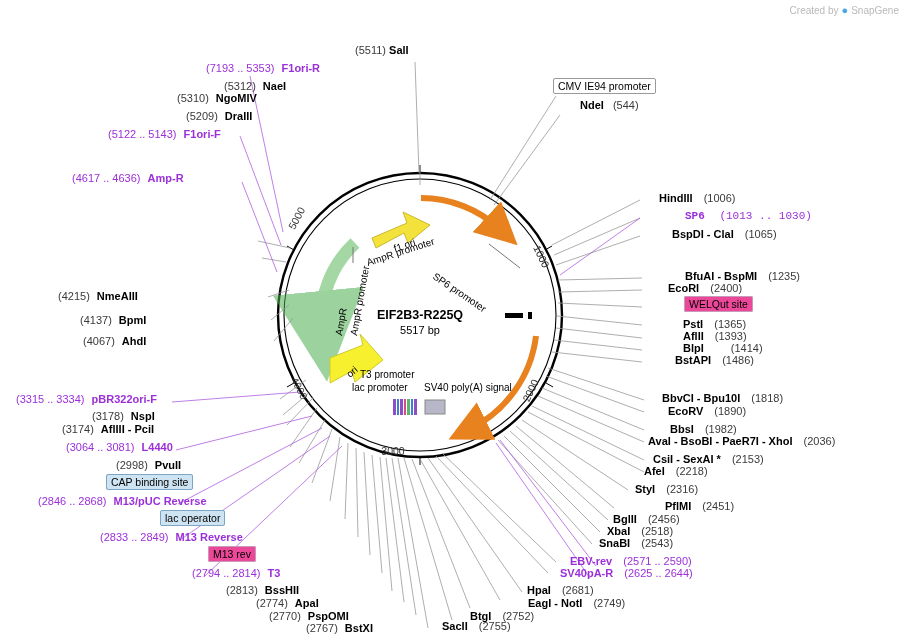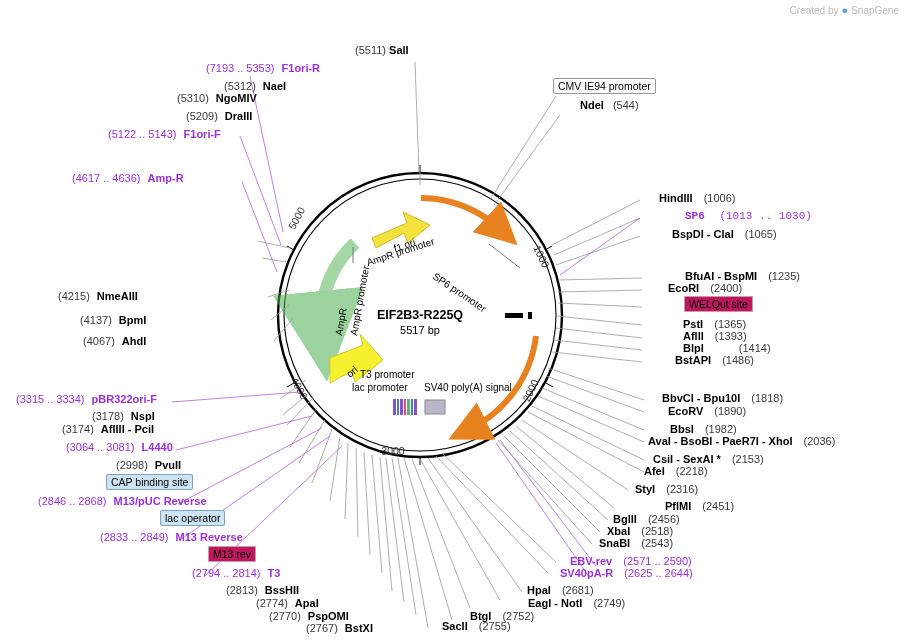--- a/index.html
+++ b/index.html
@@ -20,21 +20,21 @@
   .purple { color: #9b30d9; }
   .purple-b { color: #9b30d9; font-weight: bold; }
   .tag {
     border: 1px solid #8a8a8a;
     border-radius: 2px;
     padding: 1px 4px;
     font-size: 10.5px;
     background: #ffffff;
   }
   .tag.blue { background: #cfe4f2; border-color: #7da6c4; }
-  .tag.pink { background: #be185d; border-color: #c69ab8; }
+  .tag.pink { background: #ec4899; border-color: #c69ab8; }
   .tag.plain { background: #ffffff; border-color: #9a9a9a; }
 
   .credit {
     position: absolute; right: 8px; top: 4px;
     font-size: 10px; color: #b9b9b9; display: flex; align-items: center; gap: 3px;
   }
   .credit .mark { color: #4da6e8; font-size: 11px; }
   .ring-label { font-size: 10.5px; fill: #333; }
 </style>
 </head>
@@ -318,21 +318,21 @@
   <div class="lbl" style="left:683px; top:318px;">
     <span class="bold">PstI</span>
     <span class="gray" style="margin-left:8px;">(1365)</span>
   </div>
   <div class="lbl" style="left:683px; top:330px;">
     <span class="bold">AflII</span>
     <span class="gray" style="margin-left:8px;">(1393)</span>
   </div>
   <div class="lbl" style="left:683px; top:342px;">
     <span class="bold">BlpI</span>
-    <span class="gray" style="margin-left:8px;padding-left:24px;">(1414)</span>
+    <span class="gray" style="padding-left:24px;">(1414)</span>
   </div>
   <div class="lbl" style="left:675px; top:354px;">
     <span class="bold">BstAPI</span>
     <span class="gray" style="margin-left:8px;">(1486)</span>
   </div>
   <div class="lbl" style="left:662px; top:392px;">
     <span class="bold">BbvCI  -  Bpu10I</span>
     <span class="gray" style="margin-left:8px;">(1818)</span>
   </div>
   <div class="lbl" style="left:668px; top:405px;">

